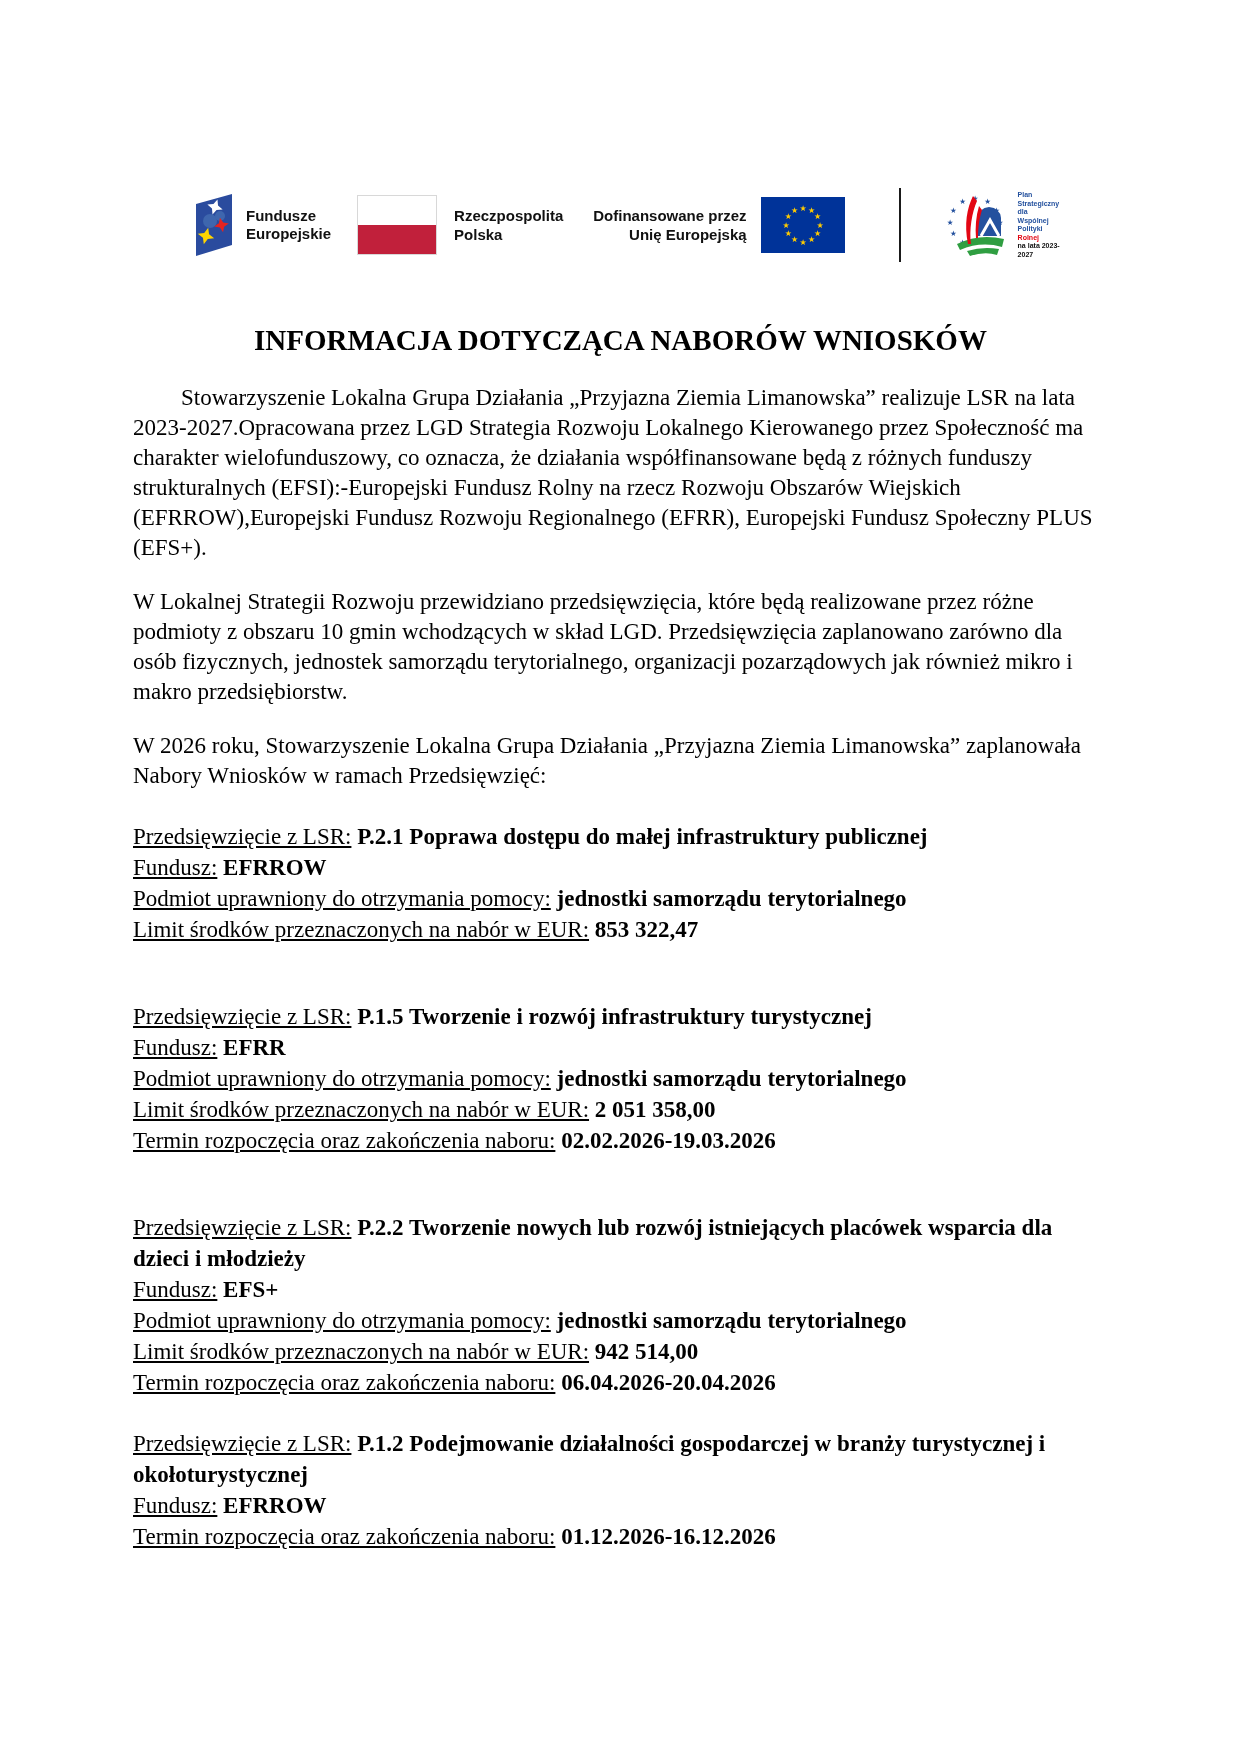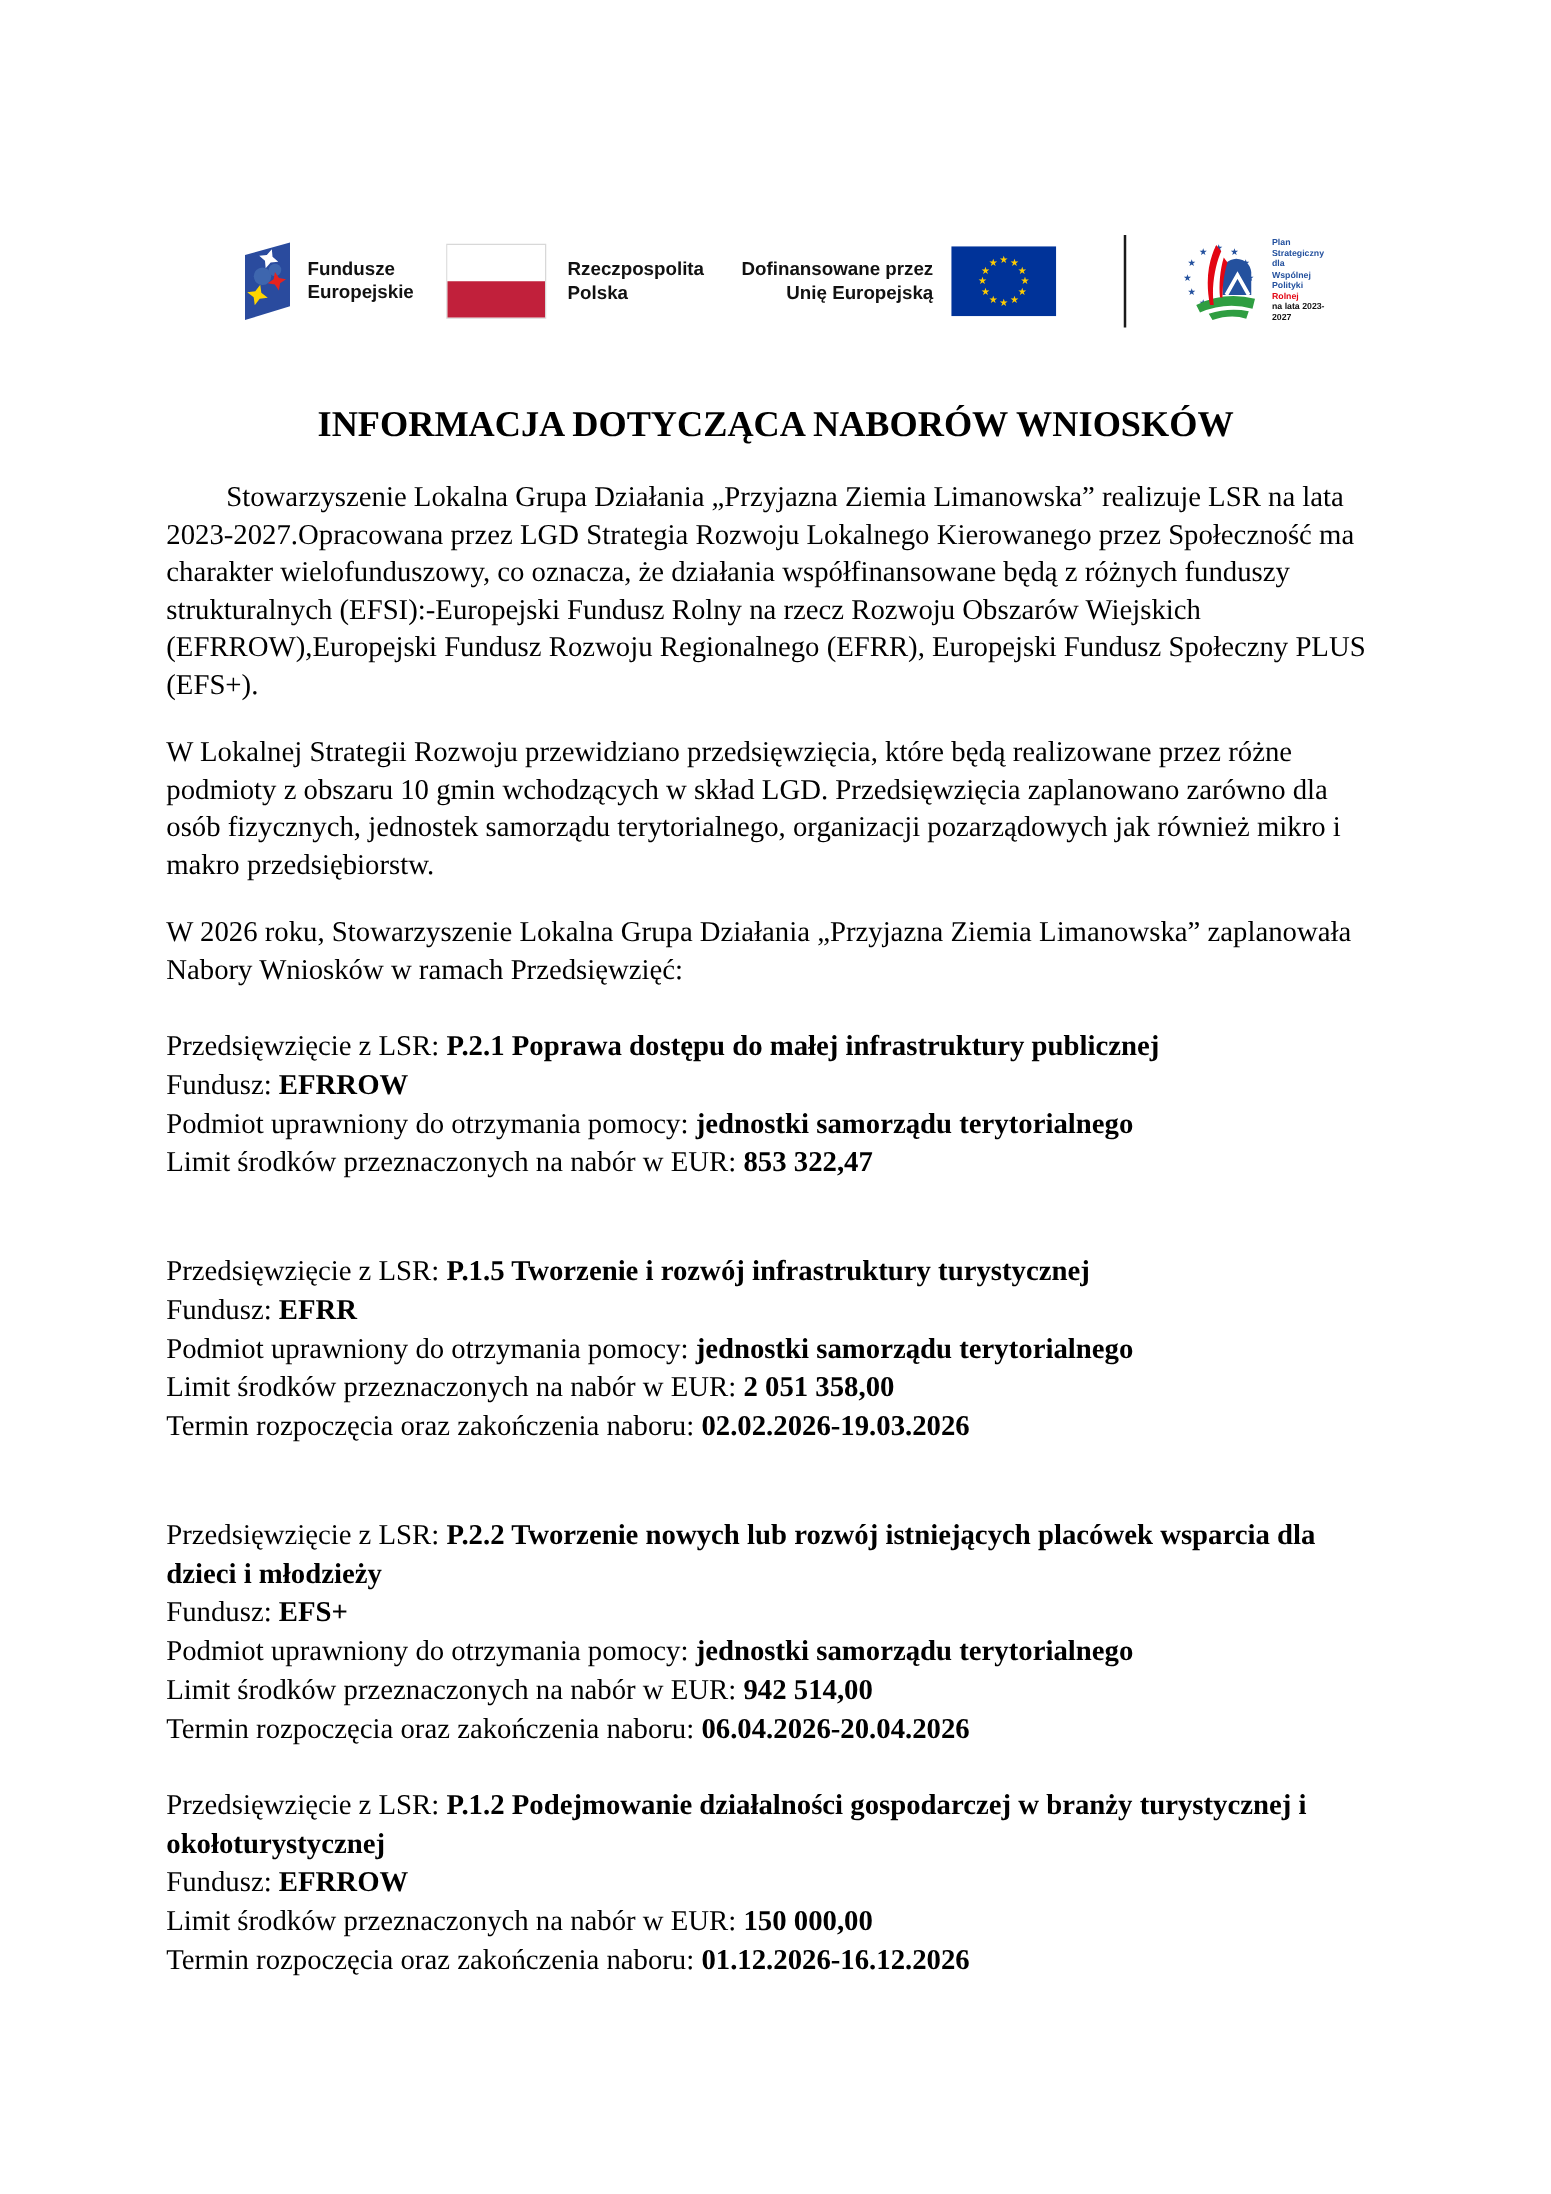--- a/index.html
+++ b/index.html
@@ -64,21 +64,21 @@
   }
   .para{
     font-size:23px;line-height:30px;
     margin:0 0 24px 0;
   }
   .para.indent{text-indent:48px;}
   .para.intro{margin-bottom:30px;}
   .call{margin-bottom:56px;}
   .call.call--tight{margin-bottom:30px;}
   .call p{margin:0;font-size:23px;line-height:31px;}
-  .lbl{}
+  .lbl{text-decoration:underline;}
   .val{font-weight:bold;}
 </style>
 </head>
 <body>
 
 <div class="page">
 
   <div class="logo-row">
 
     <div class="logo-group fe-group">
@@ -190,17 +190,16 @@
     <p><span class="lbl">Przedsięwzięcie z LSR:</span> <span class="val">P.2.2 Tworzenie nowych lub rozwój istniejących placówek wsparcia dla dzieci i młodzieży</span></p>
     <p><span class="lbl">Fundusz:</span> <span class="val">EFS+</span></p>
     <p><span class="lbl">Podmiot uprawniony do otrzymania pomocy:</span> <span class="val">jednostki samorządu terytorialnego</span></p>
     <p><span class="lbl">Limit środków przeznaczonych na nabór w EUR:</span> <span class="val">942 514,00</span></p>
     <p><span class="lbl">Termin rozpoczęcia oraz zakończenia naboru:</span> <span class="val">06.04.2026-20.04.2026</span></p>
   </div>
 
   <div class="call">
     <p><span class="lbl">Przedsięwzięcie z LSR:</span> <span class="val">P.1.2 Podejmowanie działalności gospodarczej w branży turystycznej i okołoturystycznej</span></p>
     <p><span class="lbl">Fundusz:</span> <span class="val">EFRROW</span></p>
-    <p><span class="lbl">Limit środków przeznaczonych na nabór w EUR:</span> <span class="val">150 000,00</span></p>
     <p><span class="lbl">Termin rozpoczęcia oraz zakończenia naboru:</span> <span class="val">01.12.2026-16.12.2026</span></p>
   </div>
 
 </div>
 
 </body></html>

